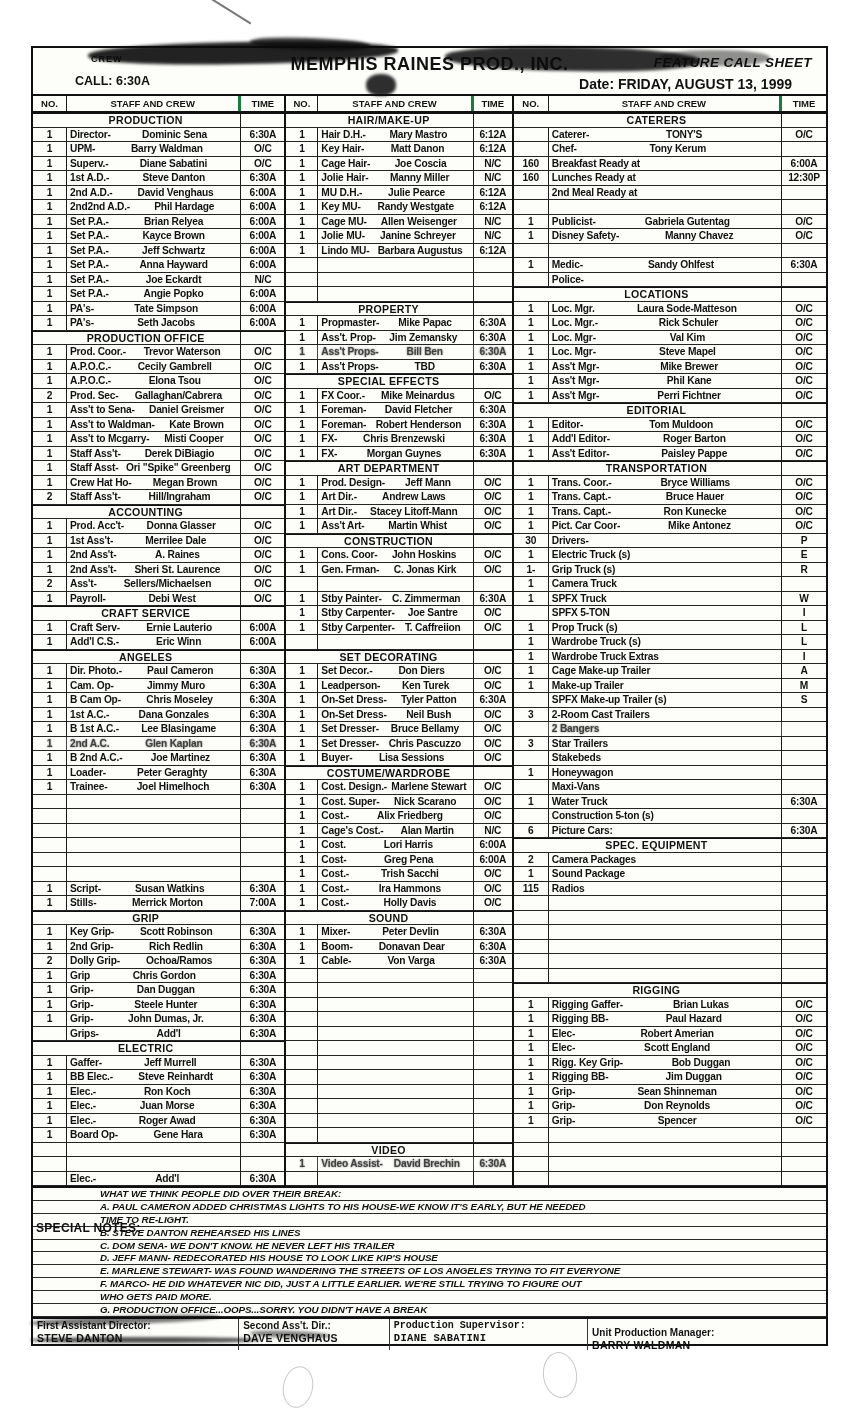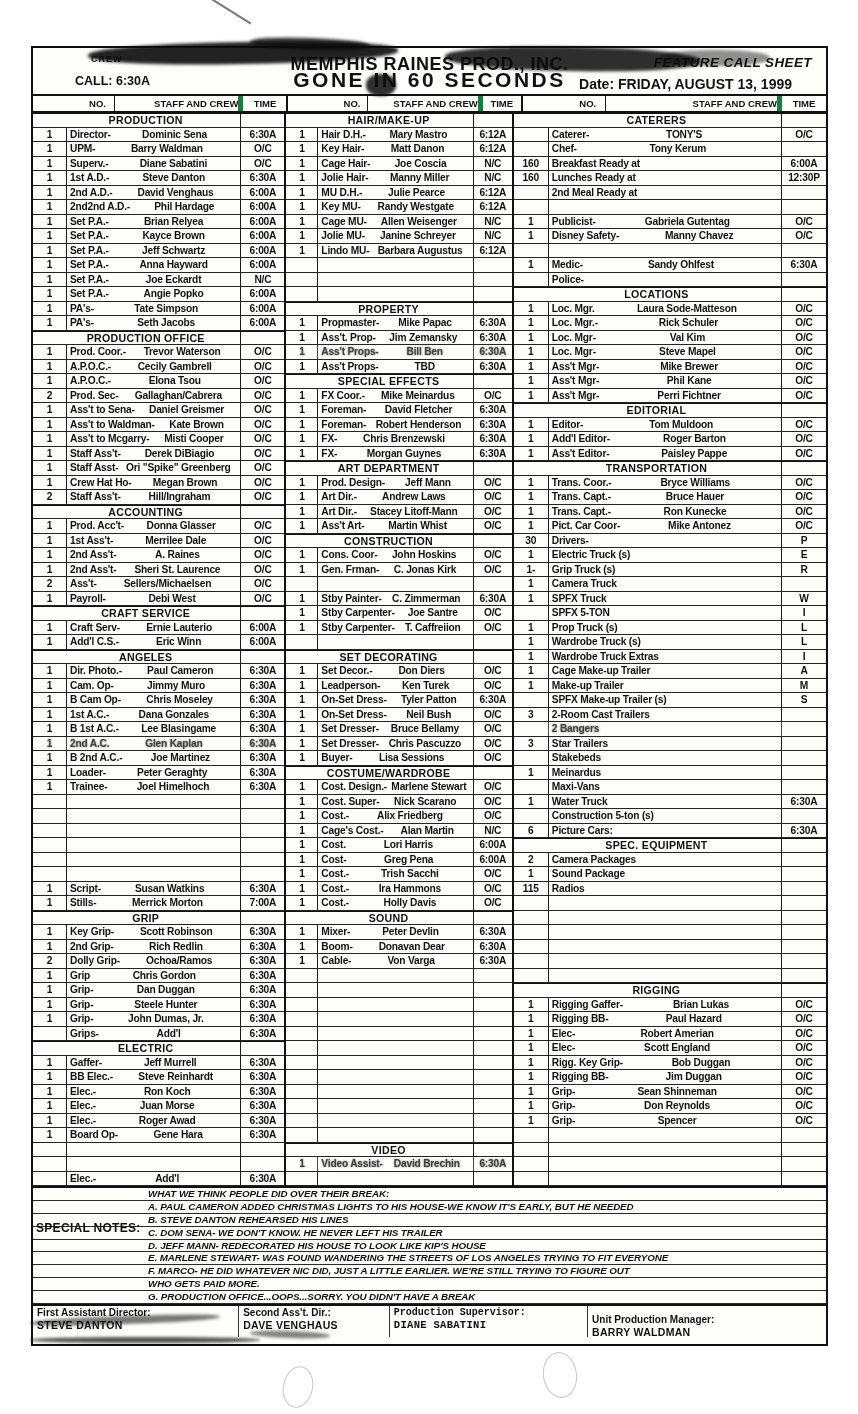--- a/index.html
+++ b/index.html
@@ -17,25 +17,25 @@
   
   .hdr{position:relative;height:46px;border-bottom:2px solid #111;}
   .crew-label{position:absolute;left:58px;top:6px;font-size:9px;font-weight:700;letter-spacing:1px;}
   .call-line{position:absolute;left:42px;top:26px;font-size:12.5px;font-weight:700;}
   .company{position:absolute;left:0;right:0;top:6px;text-align:center;font-size:18px;font-weight:700;letter-spacing:.5px;}
   .big-title{position:absolute;left:0;right:0;top:20px;text-align:center;font-size:21px;font-weight:700;letter-spacing:2.5px;}
   .sheet-type{position:absolute;right:14px;top:7px;font-size:13.5px;font-weight:700;font-style:italic;letter-spacing:.4px;}
   .date-line{position:absolute;right:34px;top:28px;font-size:14px;font-weight:700;}
   
   .cheads{display:flex;height:15px;border-bottom:2px solid #111;}
-  .cg{display:flex;box-sizing:border-box;border-right:2px solid #111;margin-left:48px;}
+  .cg{display:flex;box-sizing:border-box;border-right:2px solid #111;}
   .cg:last-child{border-right:none;}
   .cg span{display:block;box-sizing:border-box;font-size:9.5px;font-weight:700;text-align:center;line-height:15px;overflow:hidden;white-space:nowrap;}
   .cg .h-no{width:var(--no);border-right:1px solid #1c1c1c;}
-  .cg .h-staff{flex:1;border-right:5px solid #15803d;text-align:right;}
+  .cg .h-staff{flex:1;border-right:3px solid #15803d;}
   .cg .h-time{width:var(--time);}
   .colv1{--no:34px;--time:43px;width:254px;}
   .colv2{--no:32px;--time:38px;width:228px;}
   .colv3{--no:35px;--time:44px;width:313px;}
   
   .cols{display:flex;}
   .col{box-sizing:border-box;border-right:2px solid #111;}
   .col:last-child{border-right:none;}
   .trow{display:flex;height:14.5px;box-sizing:border-box;border-bottom:1px solid #242424;overflow:hidden;}
   .cell{display:block;box-sizing:border-box;font-size:10.2px;font-weight:700;line-height:13.5px;white-space:nowrap;overflow:hidden;letter-spacing:-.2px;}
@@ -44,21 +44,21 @@
   .cell.staff .role{flex:none;}
   .cell.staff .nm{flex:1;text-align:center;padding-right:2px;}
   .cell.time{width:var(--time);text-align:center;}
   .secrow{border-top:1.5px solid #111;padding-left:18px;}
   .secrow .seclabel{flex:1;text-align:center;font-size:10.6px;font-weight:700;line-height:13px;letter-spacing:.3px;border-right:1px solid #1c1c1c;overflow:hidden;white-space:nowrap;}
   .smudge .cell{filter:blur(.6px);opacity:.8;text-shadow:0 0 2px #444;}
   
   .notes{position:relative;border-top:2px solid #111;}
   .notes-label{position:absolute;left:3px;top:1px;font-size:12px;font-weight:700;letter-spacing:.3px;margin-top:32px;}
   .note-line{height:12.9px;line-height:12.9px;border-bottom:1px solid #2a2a2a;box-sizing:border-box;
-    font-size:9.8px;font-weight:700;font-style:italic;padding-left:115px;white-space:nowrap;overflow:hidden;letter-spacing:-.1px;}
+    font-size:9.8px;font-weight:700;font-style:italic;padding-left:67px;white-space:nowrap;overflow:hidden;letter-spacing:-.1px;}
   
   .sigs{display:flex;border-top:2px solid #111;height:31px;}
   .sig{box-sizing:border-box;padding:1px 4px 0 4px;border-right:1px solid #333;overflow:hidden;}
   .sig:last-child{border-right:none;}
   .sig .lab{font-size:10px;font-weight:700;white-space:nowrap;}
   .sig .val{font-size:10.5px;font-weight:700;white-space:nowrap;margin-top:1px;letter-spacing:.3px;}
   .sig1{width:26%;}.sig2{width:19%;}.sig3{width:25%;font-family:Liberation Mono, monospace;}.sig4{width:30%;margin-top:7px;}
   
   .smear{position:absolute;background:#0b0b0b;border-radius:46%;filter:blur(1.6px);pointer-events:none;}
   .ring{position:absolute;border:1.5px solid #9b9b9b;border-radius:50%;opacity:.55;pointer-events:none;}
@@ -69,21 +69,20 @@
 
 <div class="sheet">
 
   <div class="hdr">
     <div class="crew-label">CREW</div>
     <div class="call-line">
       <span>CALL:</span>
       <span>6:30A</span>
     </div>
     <div class="company">MEMPHIS RAINES PROD., INC.</div>
-    <div class="big-title">GONE IN 60 SECONDS</div>
     <div class="sheet-type">FEATURE CALL SHEET</div>
     <div class="date-line">
       <span>Date:</span>
       <span>FRIDAY, AUGUST 13, 1999</span>
     </div>
   </div>
 
   <div class="cheads">
     <div class="cg colv1">
       <span class="h-no">NO.</span>
@@ -1568,21 +1567,21 @@
           <span class="cell no"></span>
           <span class="cell staff">
             <span class="role">Stakebeds</span>
             <span class="nm"></span>
           </span>
           <span class="cell time"></span>
         </div>
         <div class="trow">
           <span class="cell no">1</span>
           <span class="cell staff">
-            <span class="role">Meinardus</span>
+            <span class="role">Honeywagon</span>
             <span class="nm"></span>
           </span>
           <span class="cell time"></span>
         </div>
         <div class="trow">
           <span class="cell no"></span>
           <span class="cell staff">
             <span class="role">Maxi-Vans</span>
             <span class="nm"></span>
           </span>
@@ -1797,20 +1796,21 @@
           <span class="cell time"></span>
         </div>
       </div>
   </div>
 
   <div class="notes">
     <div class="notes-label">SPECIAL NOTES:</div>
     <div class="notes-lines">
         <div class="note-line">WHAT WE THINK PEOPLE DID OVER THEIR BREAK:</div>
         <div class="note-line">A. PAUL CAMERON ADDED CHRISTMAS LIGHTS TO HIS HOUSE-WE KNOW IT'S EARLY, BUT HE NEEDED</div>
+        <div class="note-line">TIME TO RE-LIGHT.</div>
         <div class="note-line">B. STEVE DANTON REHEARSED HIS LINES</div>
         <div class="note-line">C. DOM SENA- WE DON'T KNOW.  HE NEVER LEFT HIS TRAILER</div>
         <div class="note-line">D. JEFF MANN- REDECORATED HIS HOUSE TO LOOK LIKE KIP'S HOUSE</div>
         <div class="note-line">E. MARLENE STEWART- WAS FOUND WANDERING THE STREETS OF LOS ANGELES TRYING TO FIT EVERYONE</div>
         <div class="note-line">F. MARCO- HE DID WHATEVER NIC DID, JUST A LITTLE EARLIER.  WE'RE STILL TRYING TO FIGURE OUT</div>
         <div class="note-line">WHO GETS PAID MORE.</div>
         <div class="note-line">G. PRODUCTION OFFICE...OOPS...SORRY.  YOU DIDN'T HAVE A BREAK</div>
       </div>
   </div>
 

